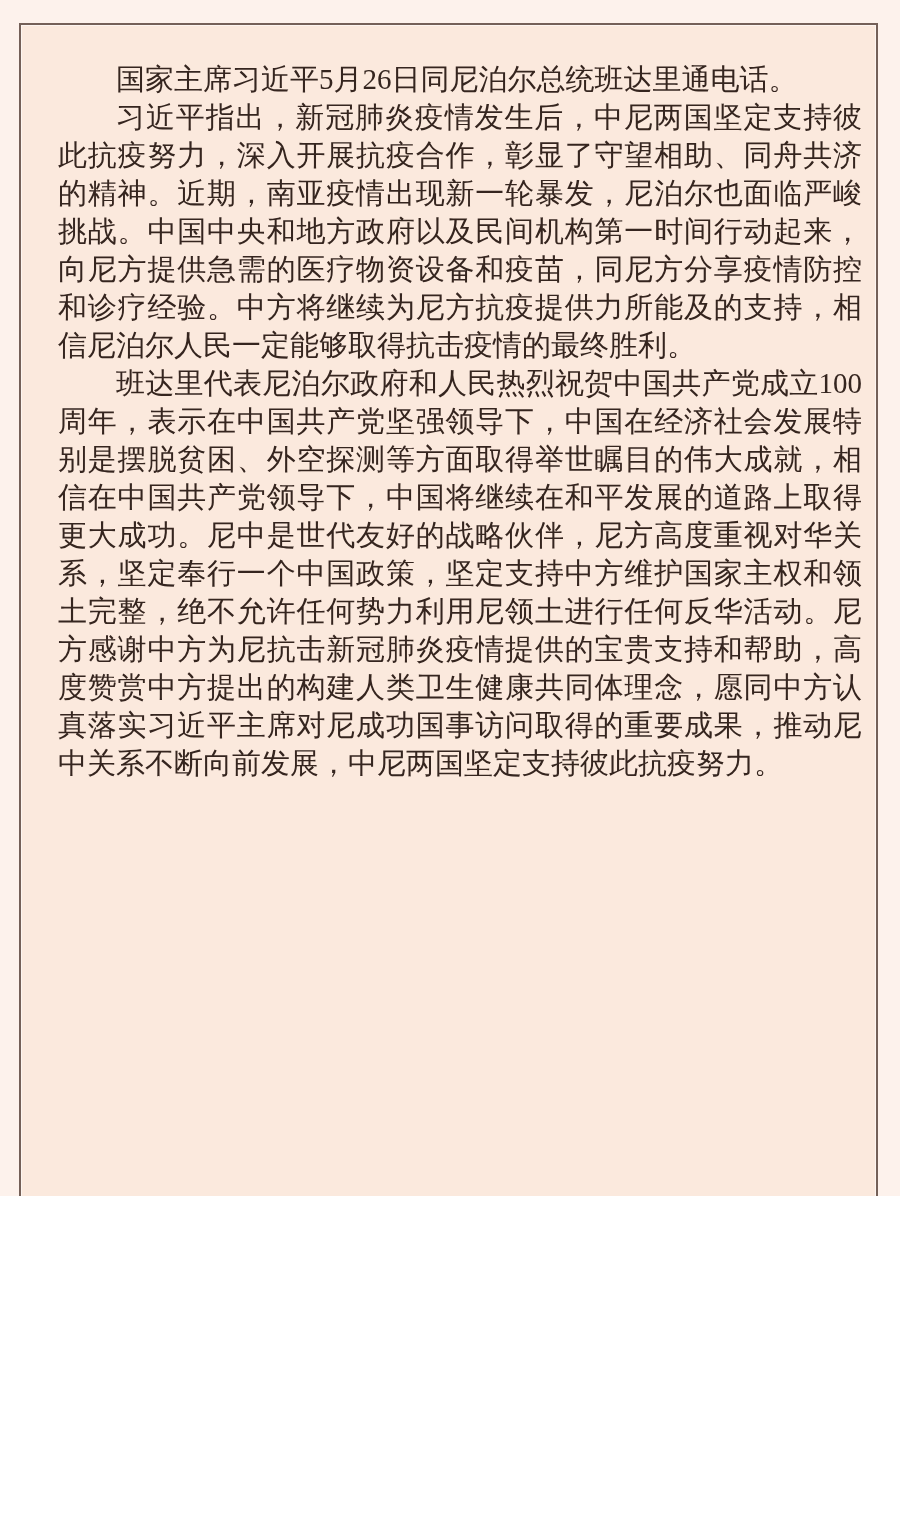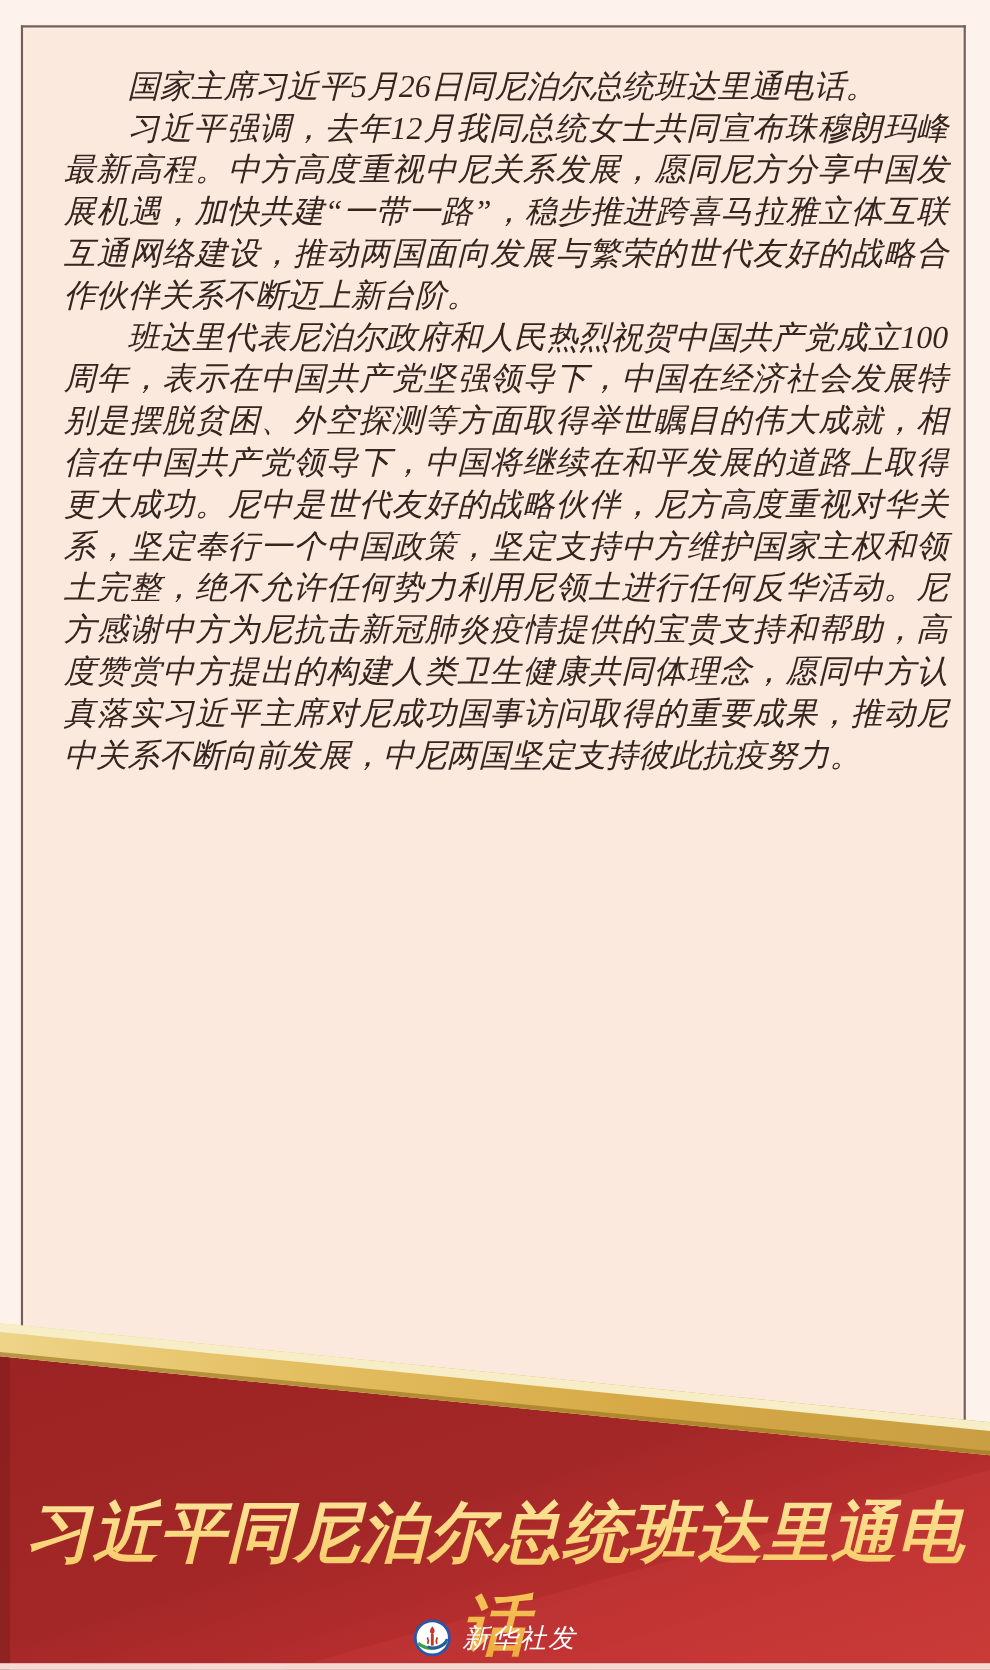--- a/index.html
+++ b/index.html
@@ -2,24 +2,23 @@
 <html><head>
 <meta charset="utf-8">
 <style>
   html, body { margin: 0; padding: 0; }
   body {
     width: 900px; height: 1518px;
     font-family: "Liberation Serif", "DejaVu Serif", serif;
   }
   .page {
     position: relative;
-    width: 900px; height: 1518px;
+    width: 900px; height: 1196px;
     background: #fdf2ec;
     overflow: hidden;
-    font-style: italic;
   }
   
   .frame {
     position: absolute;
     left: 19px; top: 23px;
     width: 859px; height: 1282px;
     border-top: 2px solid #746058;
     border-left: 2px solid #746058;
     border-right: 2px solid #746058;
     background: #fbe9dd;
@@ -86,21 +85,21 @@
 </style>
 </head>
 <body>
 
 <div class="page">
 
   <div class="frame"></div>
 
   <div class="article">
     <p>国家主席习近平5月26日同尼泊尔总统班达里通电话。</p>
-    <p>习近平强调，去年12月我同总统女士共同宣布珠穆朗玛峰最新高程。中方高度重视中尼关系发展，愿同尼方分享中国发展机遇，加快共建“一带一路”，稳步推进跨喜马拉雅立体互联互通网络建设，推动两国面向发展与繁荣的世代友好的战略合作伙伴关系不断迈上新台阶。</p>
+    <p>习近平指出，新冠肺炎疫情发生后，中尼两国坚定支持彼此抗疫努力，深入开展抗疫合作，彰显了守望相助、同舟共济的精神。近期，南亚疫情出现新一轮暴发，尼泊尔也面临严峻挑战。中国中央和地方政府以及民间机构第一时间行动起来，向尼方提供急需的医疗物资设备和疫苗，同尼方分享疫情防控和诊疗经验。中方将继续为尼方抗疫提供力所能及的支持，相信尼泊尔人民一定能够取得抗击疫情的最终胜利。</p>
     <p>班达里代表尼泊尔政府和人民热烈祝贺中国共产党成立100周年，表示在中国共产党坚强领导下，中国在经济社会发展特别是摆脱贫困、外空探测等方面取得举世瞩目的伟大成就，相信在中国共产党领导下，中国将继续在和平发展的道路上取得更大成功。尼中是世代友好的战略伙伴，尼方高度重视对华关系，坚定奉行一个中国政策，坚定支持中方维护国家主权和领土完整，绝不允许任何势力利用尼领土进行任何反华活动。尼方感谢中方为尼抗击新冠肺炎疫情提供的宝贵支持和帮助，高度赞赏中方提出的构建人类卫生健康共同体理念，愿同中方认真落实习近平主席对尼成功国事访问取得的重要成果，推动尼中关系不断向前发展，中尼两国坚定支持彼此抗疫努力。</p>
   </div>
 
   <svg class="banner-graphic" viewBox="0 0 900 1518" xmlns="http://www.w3.org/2000/svg" aria-hidden="true">
     <defs>
       <linearGradient id="redg" x1="0" y1="0" x2="1" y2="1">
         <stop offset="0%" stop-color="#9c2323"></stop>
         <stop offset="45%" stop-color="#a32727"></stop>
         <stop offset="78%" stop-color="#bf3131"></stop>
         <stop offset="100%" stop-color="#c73a34"></stop>

